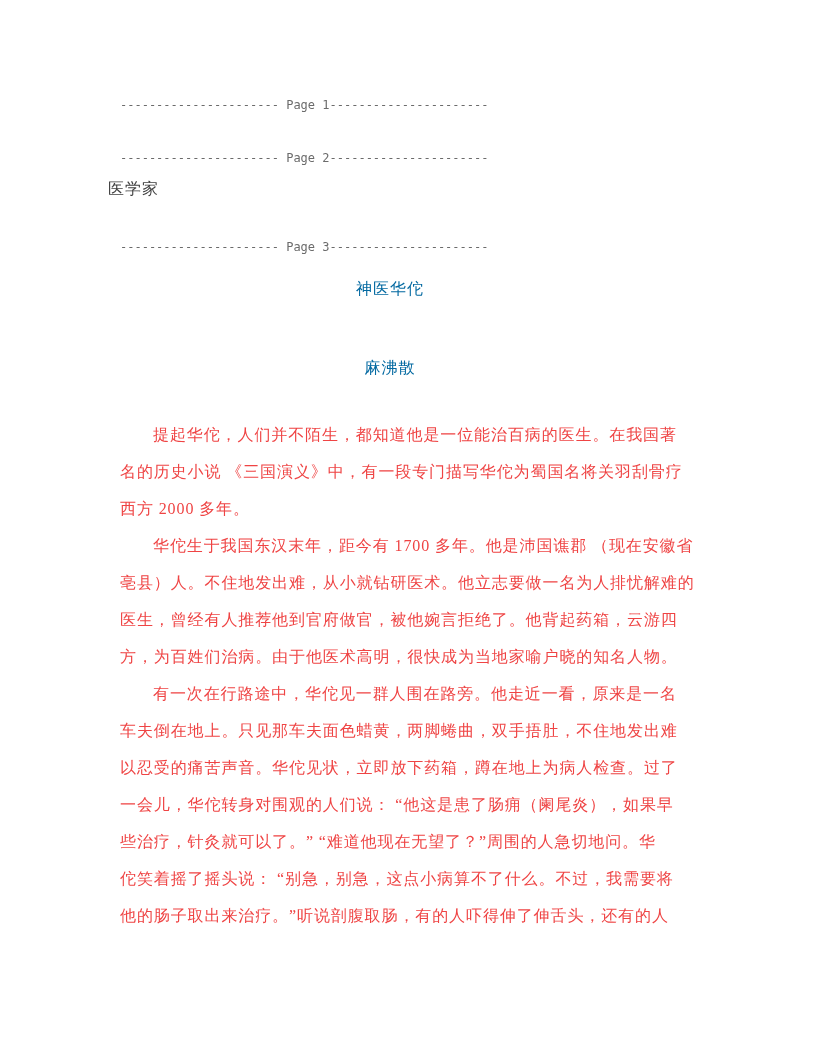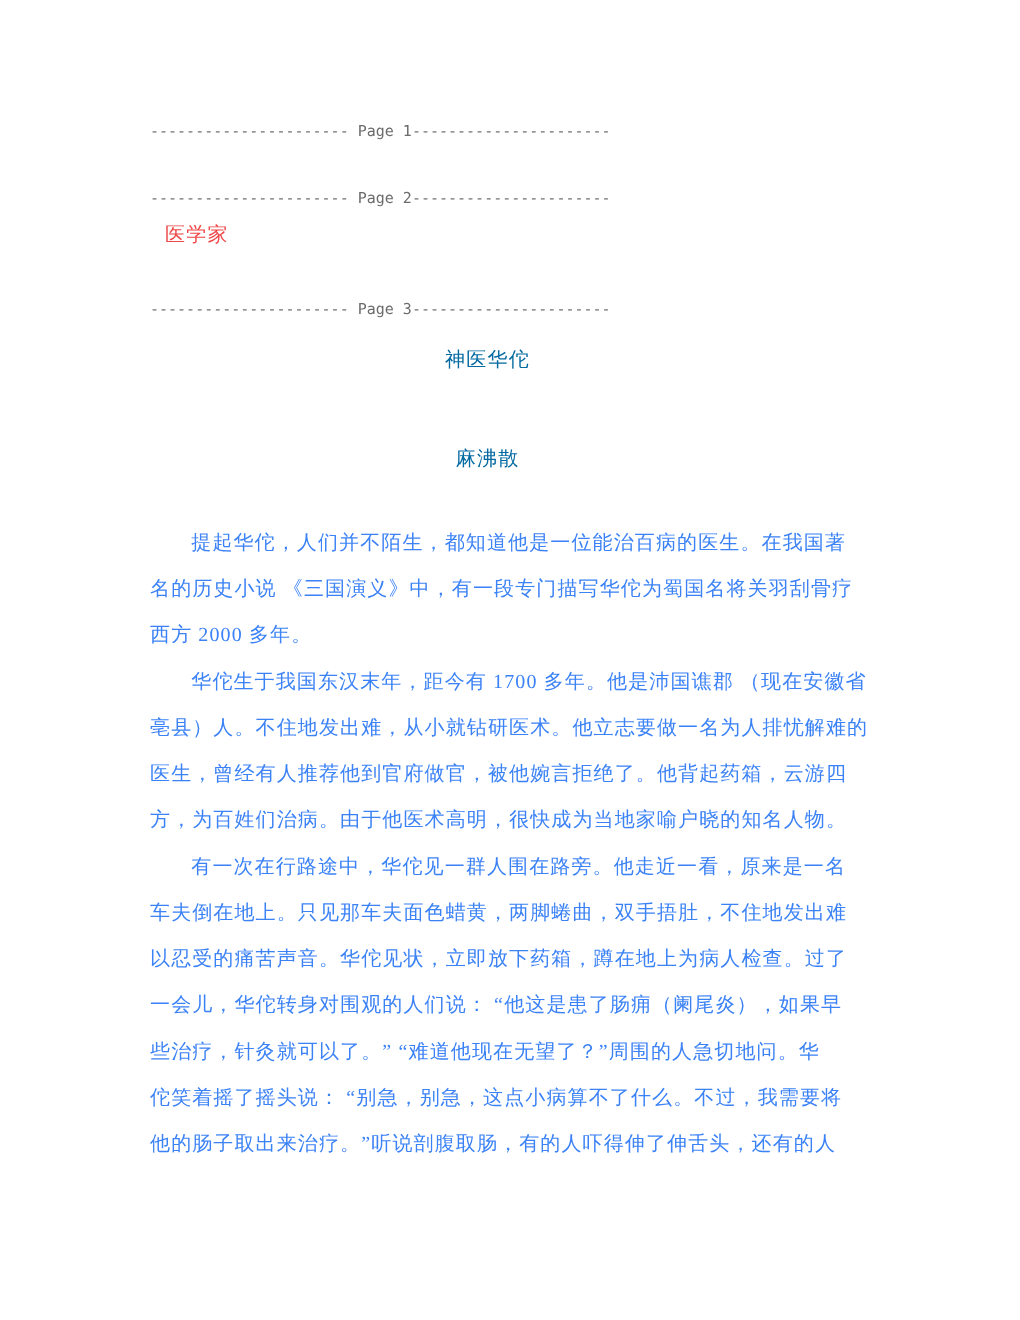--- a/index.html
+++ b/index.html
@@ -26,44 +26,44 @@
     left: 120px;
     font-family: "DejaVu Sans Mono", "Liberation Mono", monospace;
     font-size: 12px;
     line-height: 14px;
     color: #6b6b6b;
     white-space: nowrap;
     letter-spacing: 0px;
   }
   .h-left {
     position: absolute;
-    left: 132px;
+    left: 108px;
     font-size: 16px;
     line-height: 18px;
-    color: #ef4444;
+    color: #404040;
     letter-spacing: 1px;
   }
   .h-center {
     position: absolute;
     left: 120px;
     width: 540px;
     text-align: center;
     font-size: 16px;
     line-height: 18px;
     color: #0369a1;
     letter-spacing: 1px;
   }
   .body-text {
     position: absolute;
     left: 120px;
     top: 416px;
     width: 578px;
     font-size: 16px;
     line-height: 37px;
-    color: #3b82f6;
+    color: #ef4444;
   }
   .line {
     letter-spacing: 0.9px;
     white-space: nowrap;
   }
   .line.indent {
     text-indent: 33px;
   }
 </style>
 </head>

